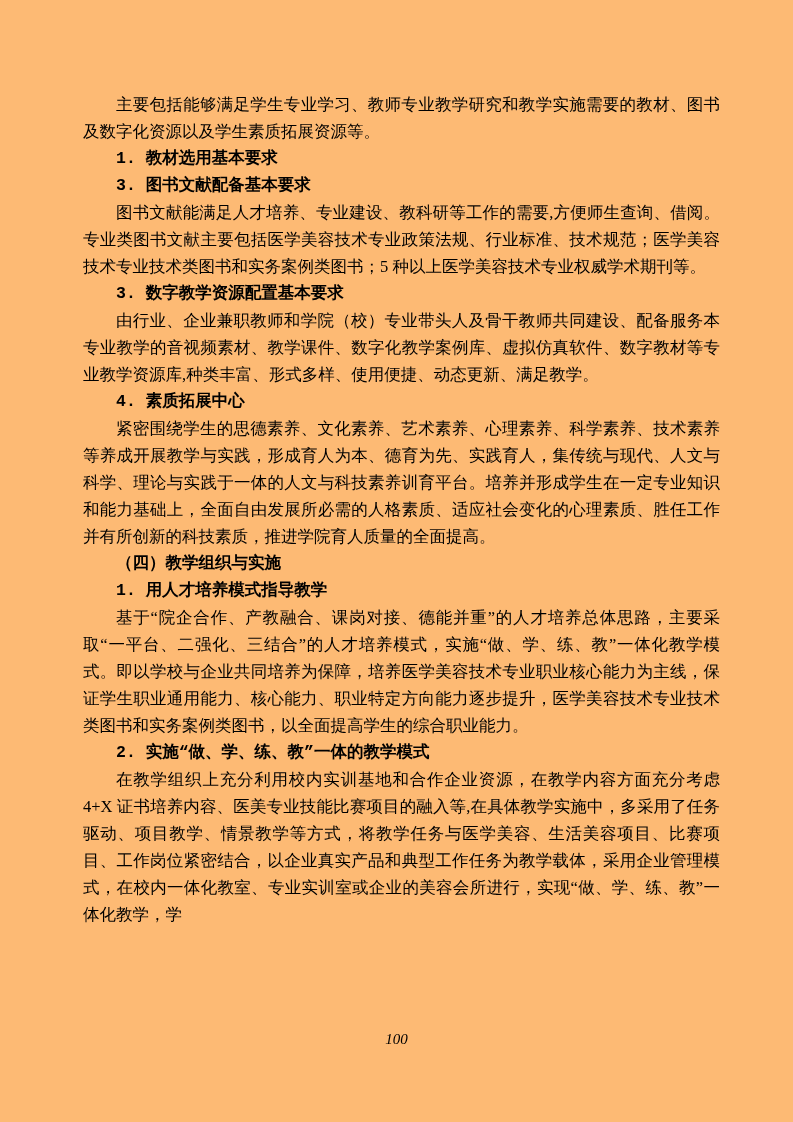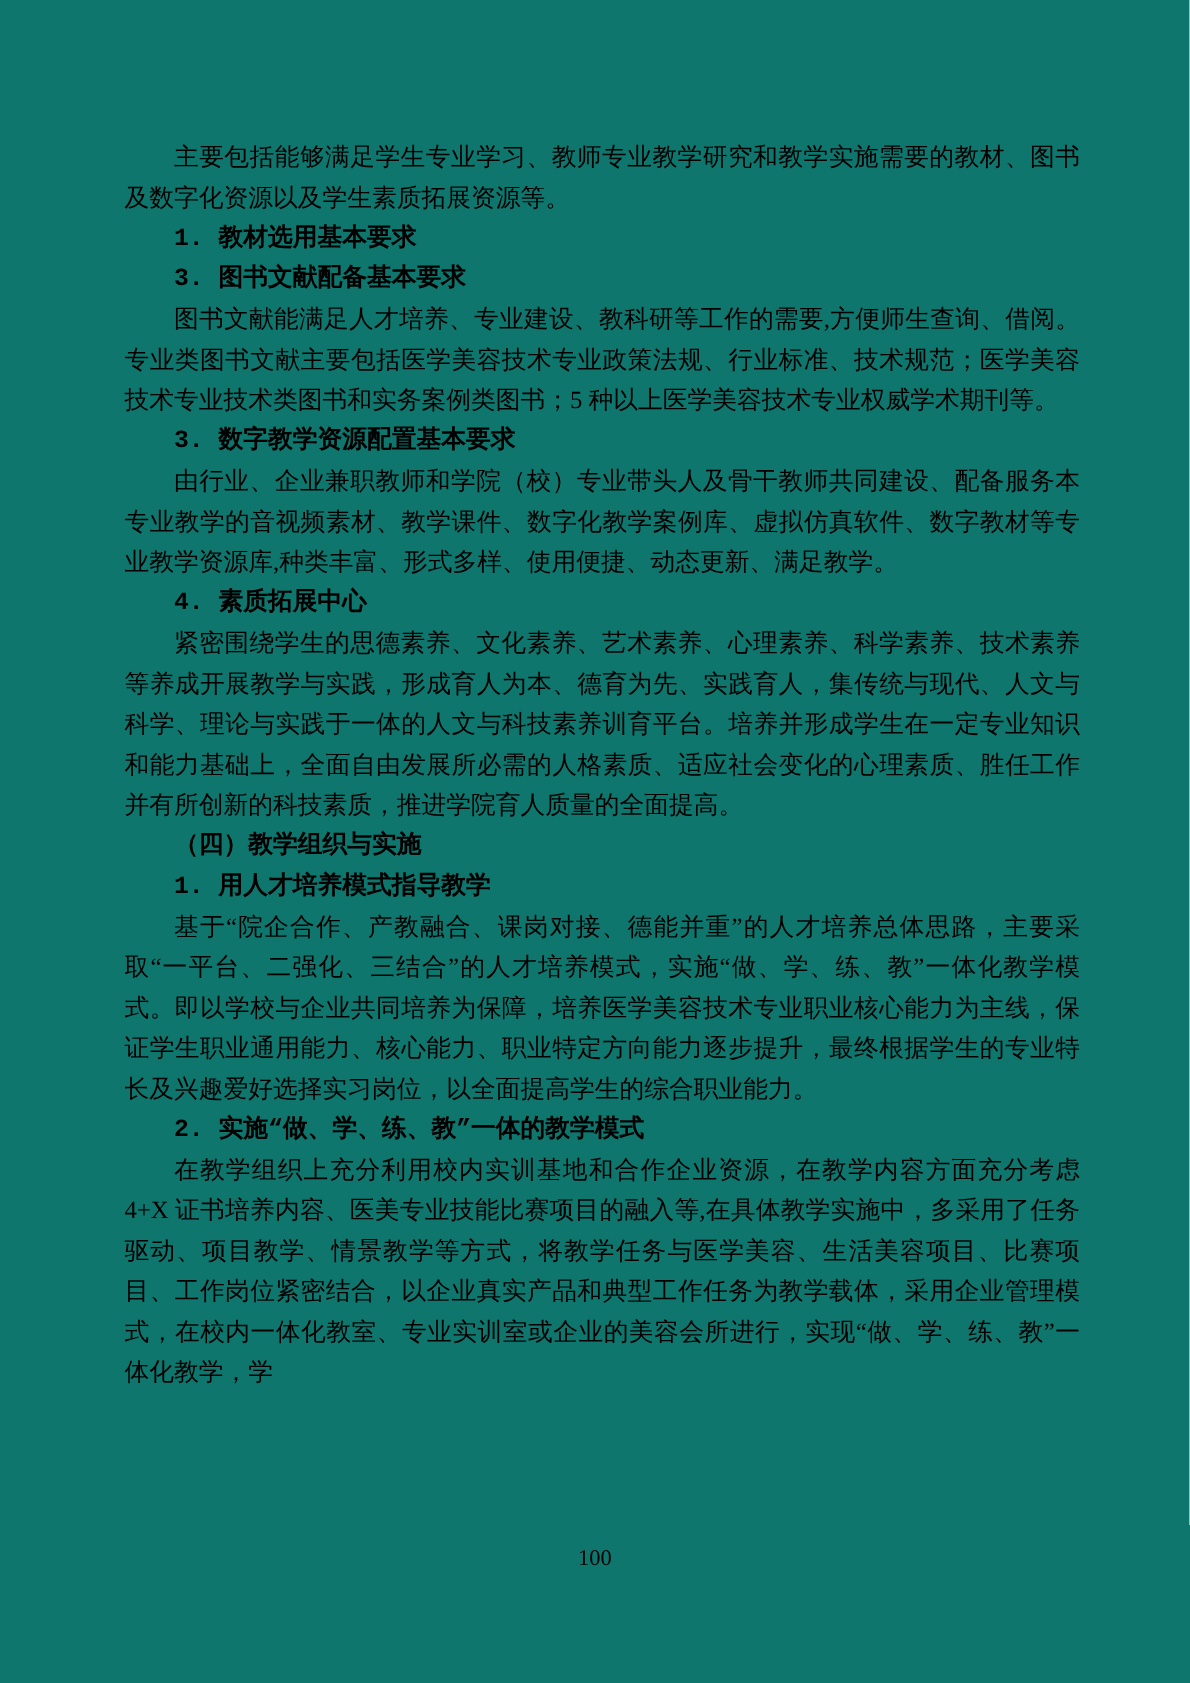--- a/index.html
+++ b/index.html
@@ -4,21 +4,21 @@
 <style>
   html, body {
     margin: 0;
     padding: 0;
     background: #ffffff;
   }
   .page {
     position: relative;
     width: 793px;
     height: 1122px;
-    background: #0f766e;
+    background: #fdba74;
     overflow: hidden;
     color: #000000;
     font-family: "Liberation Serif", "DejaVu Serif", serif;
   }
   .content {
     position: absolute;
     left: 83px;
     top: 91px;
     width: 637px;
     font-size: 16.5px;
@@ -37,35 +37,36 @@
     text-align: left;
   }
   .footer {
     position: absolute;
     top: 1030px;
     left: 0;
     width: 100%;
     text-align: center;
     font-size: 15px;
     line-height: 18px;
+    font-style: italic;
   }
 </style>
 </head>
 <body>
 
 <div class="page">
   <div class="content">
     <p class="body">主要包括能够满足学生专业学习、教师专业教学研究和教学实施需要的教材、图书及数字化资源以及学生素质拓展资源等。</p>
     <p class="heading">1. 教材选用基本要求</p>
     <p class="heading">3. 图书文献配备基本要求</p>
     <p class="body">图书文献能满足人才培养、专业建设、教科研等工作的需要,方便师生查询、借阅。专业类图书文献主要包括医学美容技术专业政策法规、行业标准、技术规范；医学美容技术专业技术类图书和实务案例类图书；5 种以上医学美容技术专业权威学术期刊等。</p>
     <p class="heading">3. 数字教学资源配置基本要求</p>
     <p class="body">由行业、企业兼职教师和学院（校）专业带头人及骨干教师共同建设、配备服务本专业教学的音视频素材、教学课件、数字化教学案例库、虚拟仿真软件、数字教材等专业教学资源库,种类丰富、形式多样、使用便捷、动态更新、满足教学。</p>
     <p class="heading">4. 素质拓展中心</p>
     <p class="body">紧密围绕学生的思德素养、文化素养、艺术素养、心理素养、科学素养、技术素养等养成开展教学与实践，形成育人为本、德育为先、实践育人，集传统与现代、人文与科学、理论与实践于一体的人文与科技素养训育平台。培养并形成学生在一定专业知识和能力基础上，全面自由发展所必需的人格素质、适应社会变化的心理素质、胜任工作并有所创新的科技素质，推进学院育人质量的全面提高。</p>
     <p class="heading">（四）教学组织与实施</p>
     <p class="heading">1. 用人才培养模式指导教学</p>
-    <p class="body">基于“院企合作、产教融合、课岗对接、德能并重”的人才培养总体思路，主要采取“一平台、二强化、三结合”的人才培养模式，实施“做、学、练、教”一体化教学模式。即以学校与企业共同培养为保障，培养医学美容技术专业职业核心能力为主线，保证学生职业通用能力、核心能力、职业特定方向能力逐步提升，最终根据学生的专业特长及兴趣爱好选择实习岗位，以全面提高学生的综合职业能力。</p>
+    <p class="body">基于“院企合作、产教融合、课岗对接、德能并重”的人才培养总体思路，主要采取“一平台、二强化、三结合”的人才培养模式，实施“做、学、练、教”一体化教学模式。即以学校与企业共同培养为保障，培养医学美容技术专业职业核心能力为主线，保证学生职业通用能力、核心能力、职业特定方向能力逐步提升，医学美容技术专业技术类图书和实务案例类图书，以全面提高学生的综合职业能力。</p>
     <p class="heading">2. 实施“做、学、练、教”一体的教学模式</p>
     <p class="body">在教学组织上充分利用校内实训基地和合作企业资源，在教学内容方面充分考虑 4+X 证书培养内容、医美专业技能比赛项目的融入等,在具体教学实施中，多采用了任务驱动、项目教学、情景教学等方式，将教学任务与医学美容、生活美容项目、比赛项目、工作岗位紧密结合，以企业真实产品和典型工作任务为教学载体，采用企业管理模式，在校内一体化教室、专业实训室或企业的美容会所进行，实现“做、学、练、教”一体化教学，学</p>
   </div>
   <div class="footer">100</div>
 </div>
 
 </body></html>

